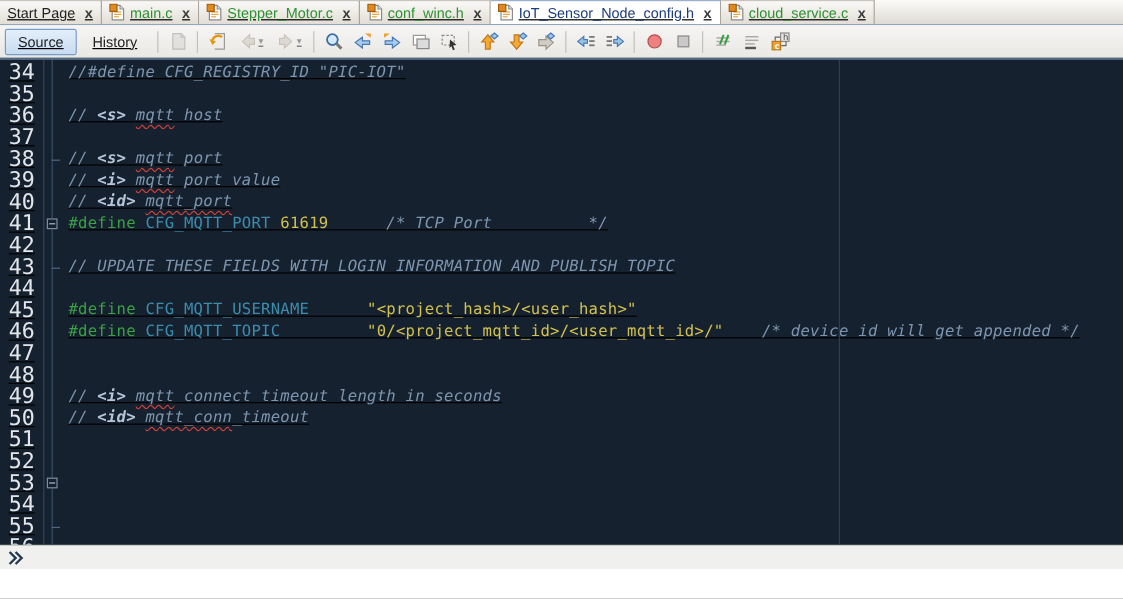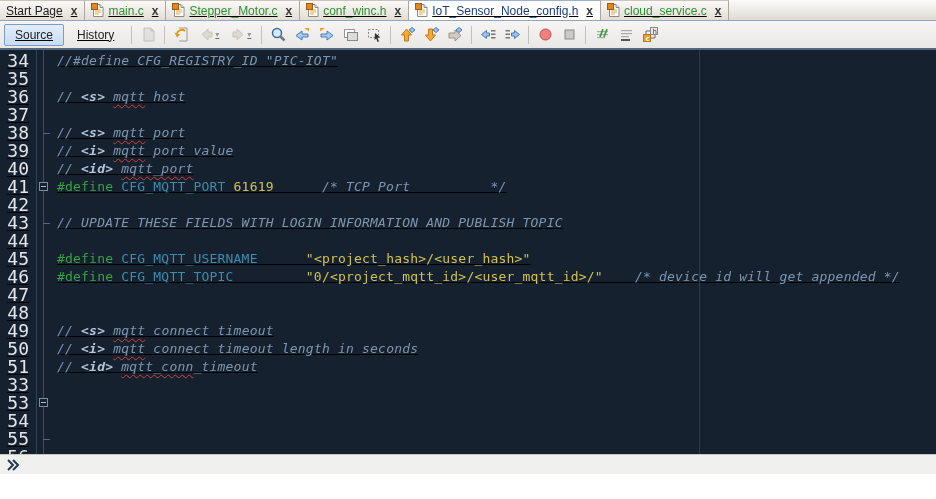--- a/index.html
+++ b/index.html
@@ -309,21 +309,21 @@
         <div class="ln">42</div>
         <div class="ln">43</div>
         <div class="ln">44</div>
         <div class="ln">45</div>
         <div class="ln">46</div>
         <div class="ln">47</div>
         <div class="ln">48</div>
         <div class="ln">49</div>
         <div class="ln">50</div>
         <div class="ln">51</div>
-        <div class="ln">33</div>
+        <div class="ln">52</div>
         <div class="ln">53</div>
         <div class="ln">54</div>
         <div class="ln">55</div>
         <div class="ln">56</div>
         <div class="ln">57</div>
       </div>
     <div class="foldstrip" id="foldstrip">
         <div class="fold-tick" style="top: 83px;"></div>
         <div class="fold-box" style="top: 132px;"></div>
         <div class="fold-tick" style="top: 173px;"></div>
@@ -339,21 +339,20 @@
         <pre class="cl"><span class="s-c">// </span><span class="s-t">&lt;i&gt;</span><span class="s-c"> </span><span class="s-c sq">mqtt</span><span class="s-c"> port value</span></pre>
         <pre class="cl"><span class="s-c">// </span><span class="s-t">&lt;id&gt;</span><span class="s-c"> </span><span class="s-c sq">mqtt_port</span></pre>
         <pre class="cl"><span class="s-d">#define </span><span class="s-m">CFG_MQTT_PORT </span><span class="s-v">61619</span><span class="s-p">      </span><span class="s-c">/* TCP Port          */</span></pre>
         <pre class="cl"></pre>
         <pre class="cl"><span class="s-c">// UPDATE THESE FIELDS WITH LOGIN INFORMATION AND PUBLISH TOPIC</span></pre>
         <pre class="cl"></pre>
         <pre class="cl"><span class="s-d">#define </span><span class="s-m">CFG_MQTT_USERNAME</span><span class="s-p">      </span><span class="s-v">"&lt;project_hash&gt;/&lt;user_hash&gt;"</span></pre>
         <pre class="cl"><span class="s-d">#define </span><span class="s-m">CFG_MQTT_TOPIC</span><span class="s-p">         </span><span class="s-v">"0/&lt;project_mqtt_id&gt;/&lt;user_mqtt_id&gt;/"</span><span class="s-p">    </span><span class="s-c">/* device id will get appended */</span></pre>
         <pre class="cl"></pre>
         <pre class="cl"></pre>
-        <pre class="cl"><span class="s-c">// </span><span class="s-t">&lt;s&gt;</span><span class="s-c"> </span><span class="s-c sq">mqtt</span><span class="s-c"> connect timeout</span></pre>
         <pre class="cl"><span class="s-c">// </span><span class="s-t">&lt;i&gt;</span><span class="s-c"> </span><span class="s-c sq">mqtt</span><span class="s-c"> connect timeout length in seconds</span></pre>
         <pre class="cl"><span class="s-c">// </span><span class="s-t">&lt;id&gt;</span><span class="s-c"> </span><span class="s-c sq">mqtt_conn</span><span class="s-c">_timeout</span></pre>
         <pre class="cl"></pre>
       </div>
     <div class="margin-guide"></div>
   </div>
 
   <div class="bottombar">
     <span style="display:flex;">
       <svg width="16" height="14" viewBox="0 0 16 14">

